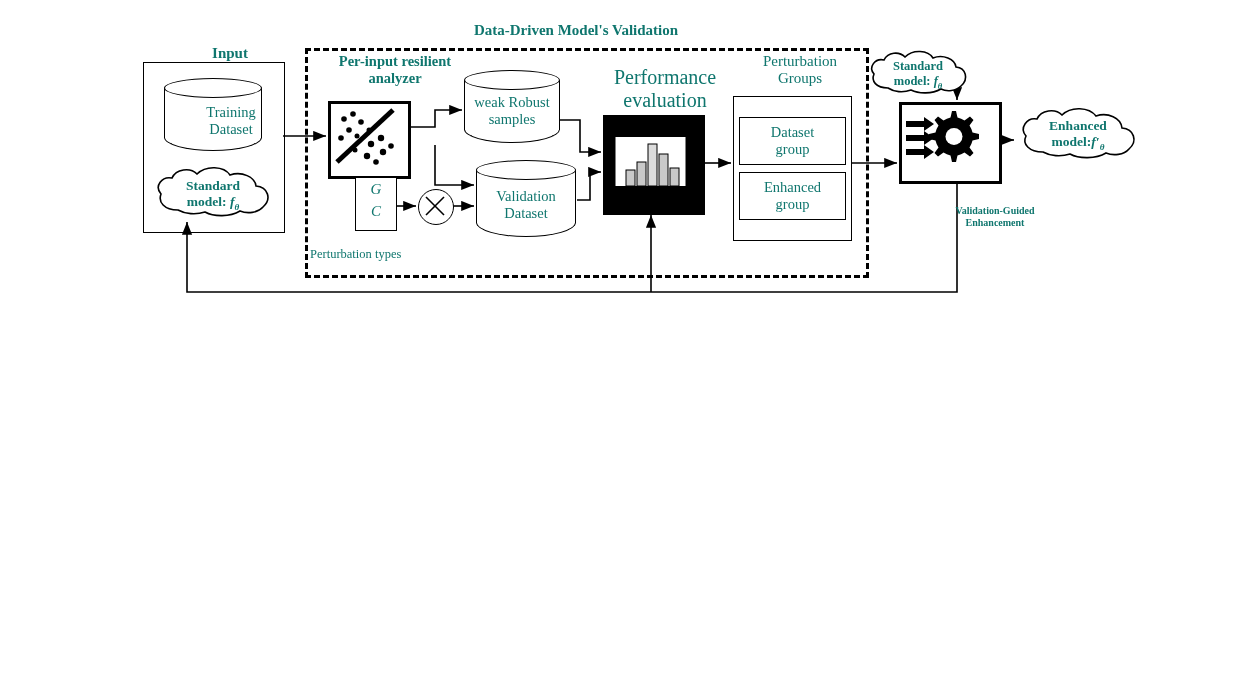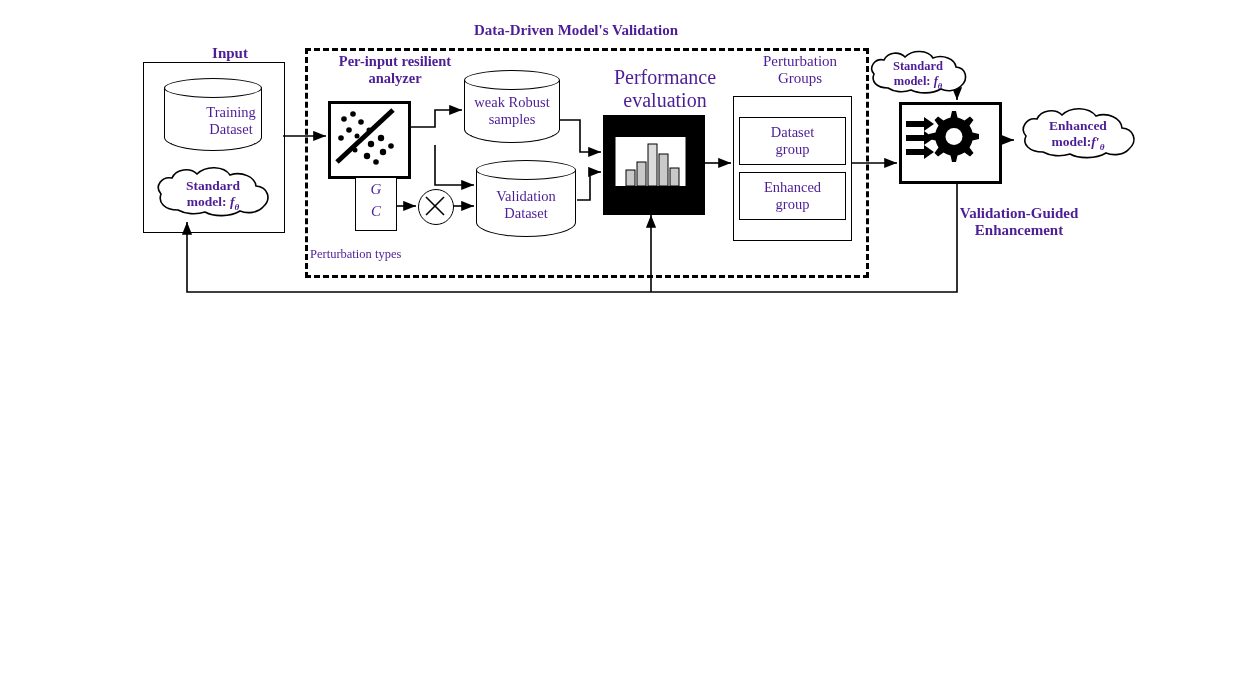--- a/index.html
+++ b/index.html
@@ -6,21 +6,21 @@
     margin: 0;
     padding: 0;
     background: #ffffff;
   }
   #canvas {
     position: relative;
     width: 1241px;
     height: 684px;
     background: #ffffff;
     font-family: "Liberation Serif", serif;
-    color: #4c1d95;
+    color: #0f766e;
     overflow: hidden;
   }
   .abs { position: absolute; }
   .txt {
     text-align: center;
     line-height: 1.15;
     white-space: pre-line;
   }
 
   
@@ -39,22 +39,22 @@
   }
   #label-perf {
     left: 595px; top: 66px; width: 140px;
     font-size: 20px;
   }
   #label-pgroups {
     left: 720px; top: 53px; width: 160px;
     font-size: 15px;
   }
   #label-vge {
-    left: 904px; top: 205px; width: 230px;
-    font-size: 15px; font-weight: bold;
+    left: 880px; top: 205px; width: 230px;
+    font-size: 10px; font-weight: bold;
   }
   #label-ptypes {
     left: 310px; top: 247px; width: 145px;
     font-size: 12.5px; text-align: left;
   }
 
   
   #box-input {
     left: 143px; top: 62px; width: 140px; height: 169px;
     border: 1.6px solid #000;

